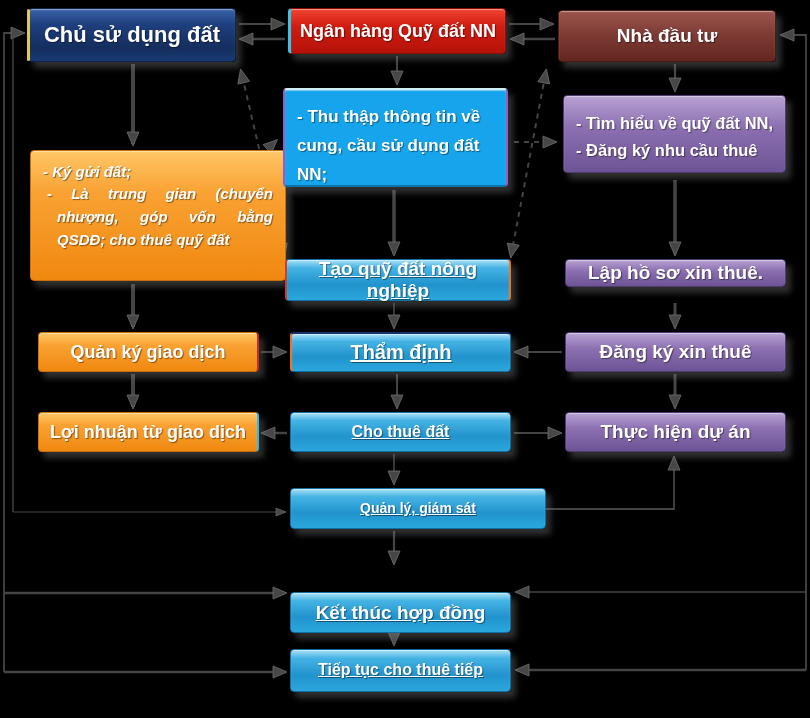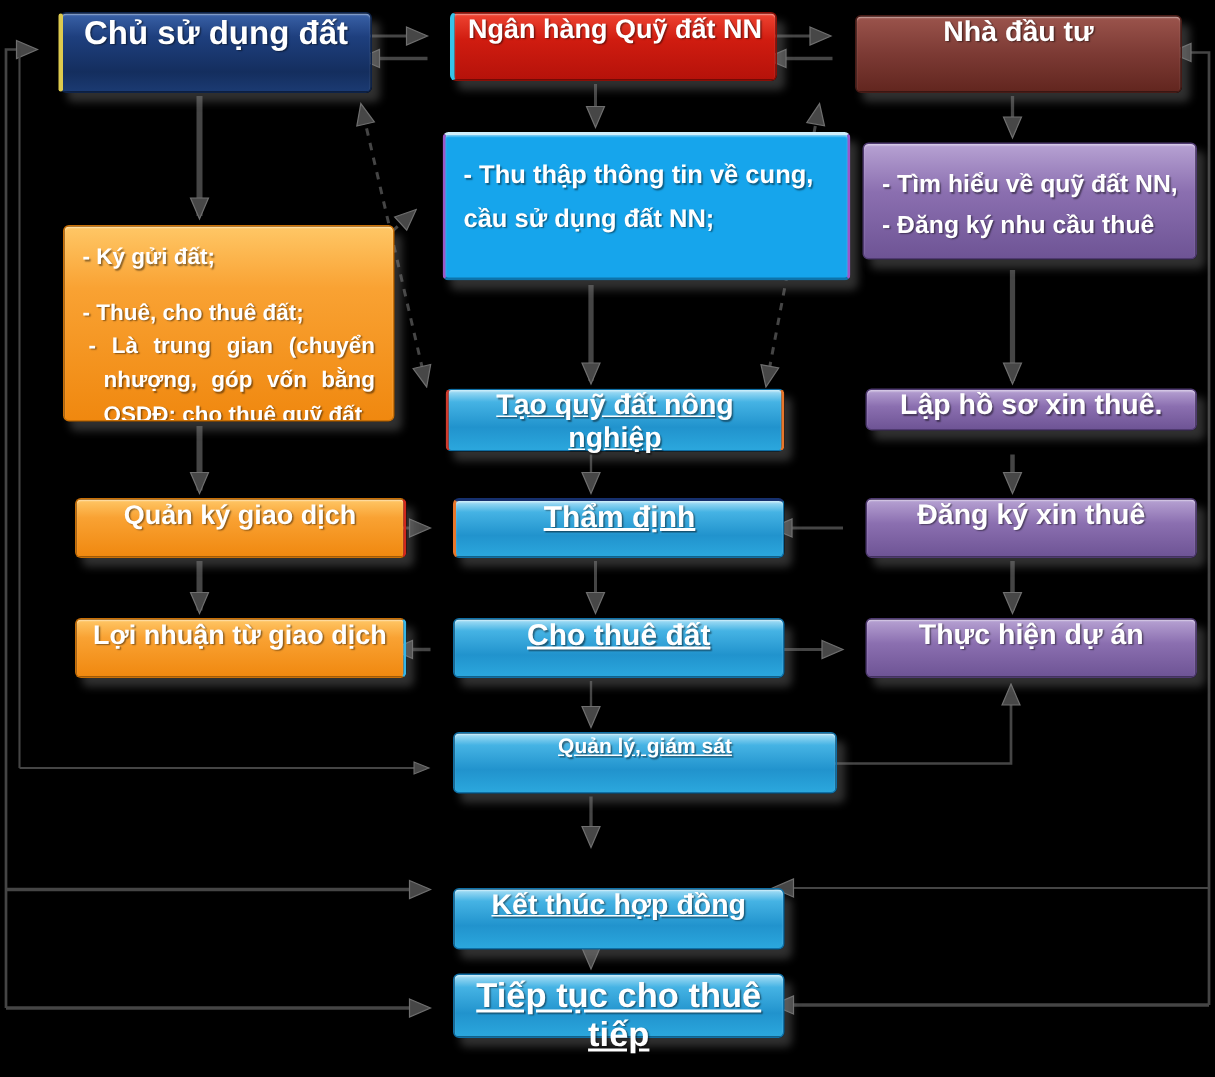--- a/index.html
+++ b/index.html
@@ -3,63 +3,62 @@
 <meta charset="utf-8">
 <style>
   html,body{margin:0;padding:0;background:#000;}
   #stage{
     position:relative;width:810px;height:718px;background:#000;overflow:hidden;
     font-family:"Liberation Sans","DejaVu Sans",sans-serif;font-weight:bold;color:#fff;
   }
   #stage svg{position:absolute;left:0;top:0;z-index:1;}
   .node{
     position:absolute;z-index:2;border-radius:4px;box-sizing:border-box;
-    display:flex;justify-content:center;text-align:center;
+    display:flex;align-items:center;justify-content:center;text-align:center;
     box-shadow:5px 6px 6px rgba(125,125,125,.38), inset 0 1px 1px rgba(255,255,255,.45);
     text-shadow:1px 1px 1px rgba(0,0,0,.45);
     line-height:1.15;
-    margin-left:12px;
   }
   .info{display:block;text-align:left;overflow:hidden;}
   .c-blue{background:linear-gradient(180deg,#3a62a8 0%,#1e3f7e 30%,#142e5e 75%,#1b3a72 100%);border:1px solid #0d2248;}
   .c-blue::before{content:"";position:absolute;left:-2px;top:0;bottom:0;width:3px;background:#ddca4e;border-radius:2px;}
   .c-red{background:linear-gradient(180deg,#ef4432 0%,#d01c10 40%,#b5120a 100%);border:1px solid #8a0e06;border-left:3px solid #38c4e9;}
   .c-maroon{background:linear-gradient(180deg,#9b544c 0%,#7d3b35 48%,#62261f 100%);border:1px solid #471b16;}
   .c-cyan{background:linear-gradient(180deg,#a9e0f6 0%,#45b3e4 20%,#2193cd 62%,#2ba7dd 100%);border:1px solid #0f6fa5;text-decoration:underline;}
   .c-cyanflat{background:#16a5ec;border-top:2px solid #cfeffc;border-bottom:2px solid #0c74ab;border-left:2px solid #9b59c8;border-right:2px solid #9b59c8;}
   .c-orange{background:linear-gradient(180deg,#ffc766 0%,#f9a233 32%,#f0880f 100%);border:1px solid #c86f06;}
   .c-purple{background:linear-gradient(180deg,#b7a2d3 0%,#8b6fb0 42%,#6e5495 100%);border:1px solid #4f3a70;}
 
   
   #n-land-user{left:28px;top:8px;width:208px;height:54px;font-size:22px;}
   #n-land-bank{left:288px;top:8px;width:218px;height:46px;font-size:18px;}
   #n-investor{left:558px;top:10px;width:218px;height:52px;font-size:19px;}
 
-  #n-user-functions{left:30px;top:150px;width:221px;height:131px;font-size:15px;padding:10px 12px;}
+  #n-user-functions{left:30px;top:150px;width:256px;height:131px;font-size:15px;padding:10px 12px;font-style:italic;}
   #n-user-functions .ln{line-height:21px;}
   #n-user-functions .ln+.ln{margin-top:16px;}
   #n-user-functions .para{line-height:23px;text-align:justify;padding-left:14px;text-indent:-10px;}
 
-  #n-collect-info{left:283px;top:88px;width:272px;height:99px;font-size:17px;padding:12px 10px 0 12px;}
+  #n-collect-info{left:283px;top:88px;width:225px;height:99px;font-size:17px;padding:12px 10px 0 12px;}
   #n-collect-info .ln{line-height:29px;}
 
   #n-learn{left:563px;top:95px;width:223px;height:78px;font-size:16.5px;padding:14px 8px 0 12px;}
   #n-learn .ln{line-height:27px;}
 
   #n-create-fund{left:285px;top:259px;width:226px;height:42px;font-size:19px;border-left:2px solid #cf3b2e;border-right:2px solid #e8762a;}
   #n-dossier{left:565px;top:259px;width:221px;height:28px;font-size:19px;}
   #n-reg-trans{left:38px;top:332px;width:221px;height:40px;font-size:18px;border-right:2px solid #d2281c;}
   #n-appraisal{left:290px;top:332px;width:221px;height:40px;font-size:20px;border-top:2px solid #16306e;border-left:2px solid #e8762a;}
   #n-reg-lease{left:565px;top:332px;width:221px;height:40px;font-size:19px;}
   #n-profit{left:38px;top:412px;width:221px;height:40px;font-size:18px;border-right:2px solid #35b6e8;}
-  #n-lease-land{left:290px;top:412px;width:221px;height:40px;font-size:20px;}
+  #n-lease-land{left:290px;top:412px;width:221px;height:40px;font-size:16px;}
   #n-execute{left:565px;top:412px;width:221px;height:40px;font-size:19px;}
   #n-manage{left:290px;top:488px;width:256px;height:41px;font-size:14px;}
   #n-end-contract{left:290px;top:592px;width:221px;height:41px;font-size:19px;}
-  #n-continue{left:290px;top:649px;width:221px;height:43px;font-size:23px;}
+  #n-continue{left:290px;top:649px;width:221px;height:43px;font-size:16px;}
 </style>
 </head>
 <body>
 
 <div id="stage">
 
   <svg width="810" height="718" viewBox="0 0 810 718">
     <defs>
       <marker id="ah" markerUnits="userSpaceOnUse" markerWidth="16" markerHeight="14" refX="13" refY="7" orient="auto">
         <path d="M1,1 L15,7 L1,13 z" fill="#474747" stroke="#6f6f6f" stroke-width="0.8"></path>
@@ -126,21 +125,20 @@
   </div>
   <div class="node c-red" id="n-land-bank">
     <span>Ngân hàng Quỹ đất NN</span>
   </div>
   <div class="node c-maroon" id="n-investor">
     <span>Nhà đầu tư</span>
   </div>
 
   <div class="node c-orange info" id="n-user-functions">
     <div class="ln">- Ký gửi đất;</div>
-    <div class="ln">- Thuê, cho thuê đất;</div>
     <div class="para">- Là trung gian (chuyển nhượng, góp vốn bằng QSDĐ; cho thuê quỹ đất</div>
   </div>
   <div class="node c-cyanflat info" id="n-collect-info">
     <div class="ln">- Thu thập thông tin về cung, cầu sử dụng đất NN;</div>
 
   </div>
   <div class="node c-purple info" id="n-learn">
     <div class="ln">- Tìm hiểu về quỹ đất NN,</div>
     <div class="ln">- Đăng ký nhu cầu thuê</div>
   </div>

